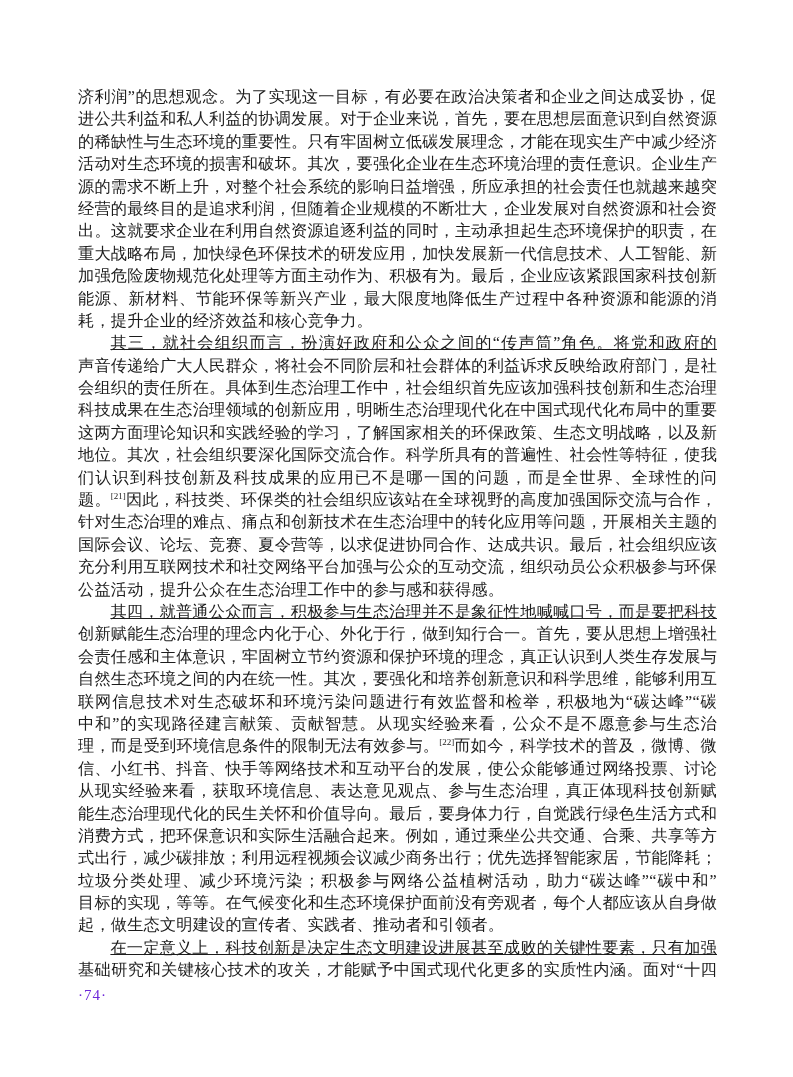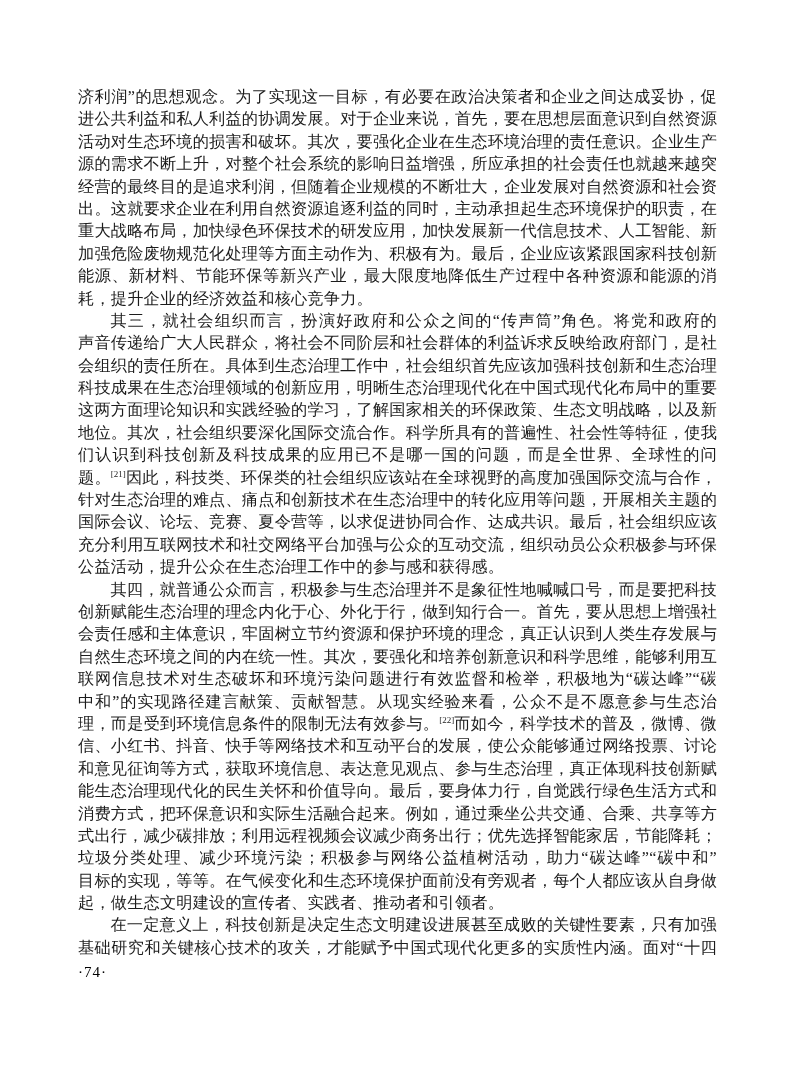--- a/index.html
+++ b/index.html
@@ -28,42 +28,44 @@
     text-align: justify;
     text-align-last: justify;
     letter-spacing: 0.2px;
     overflow: visible;
   }
   .line.short {
     text-align-last: left;
   }
   .line.indent {
     text-indent: 2em;
+    text-decoration: underline;
   }
   sup {
     font-size: 9px;
     line-height: 0;
     vertical-align: 6px;
     letter-spacing: 0;
   }
   .footer {
     margin-top: 5px;
     font-size: 15px;
     letter-spacing: 1px;
-    color: #000000;
+    color: #6d28d9;
     text-align: left;
   }
 </style>
 </head>
 <body>
 
 <div class="page">
   <div class="textblock">
       <div class="line">济利润”的思想观念。为了实现这一目标，有必要在政治决策者和企业之间达成妥协，促</div>
       <div class="line">进公共利益和私人利益的协调发展。对于企业来说，首先，要在思想层面意识到自然资源</div>
+      <div class="line">的稀缺性与生态环境的重要性。只有牢固树立低碳发展理念，才能在现实生产中减少经济</div>
       <div class="line">活动对生态环境的损害和破坏。其次，要强化企业在生态环境治理的责任意识。企业生产</div>
       <div class="line">源的需求不断上升，对整个社会系统的影响日益增强，所应承担的社会责任也就越来越突</div>
       <div class="line">经营的最终目的是追求利润，但随着企业规模的不断壮大，企业发展对自然资源和社会资</div>
       <div class="line">出。这就要求企业在利用自然资源追逐利益的同时，主动承担起生态环境保护的职责，在</div>
       <div class="line">重大战略布局，加快绿色环保技术的研发应用，加快发展新一代信息技术、人工智能、新</div>
       <div class="line">加强危险废物规范化处理等方面主动作为、积极有为。最后，企业应该紧跟国家科技创新</div>
       <div class="line">能源、新材料、节能环保等新兴产业，最大限度地降低生产过程中各种资源和能源的消</div>
       <div class="line short">耗，提升企业的经济效益和核心竞争力。</div>
       <div class="line indent">其三，就社会组织而言，扮演好政府和公众之间的“传声筒”角色。将党和政府的</div>
       <div class="line">声音传递给广大人民群众，将社会不同阶层和社会群体的利益诉求反映给政府部门，是社</div>
@@ -78,21 +80,21 @@
       <div class="line">充分利用互联网技术和社交网络平台加强与公众的互动交流，组织动员公众积极参与环保</div>
       <div class="line short">公益活动，提升公众在生态治理工作中的参与感和获得感。</div>
       <div class="line indent">其四，就普通公众而言，积极参与生态治理并不是象征性地喊喊口号，而是要把科技</div>
       <div class="line">创新赋能生态治理的理念内化于心、外化于行，做到知行合一。首先，要从思想上增强社</div>
       <div class="line">会责任感和主体意识，牢固树立节约资源和保护环境的理念，真正认识到人类生存发展与</div>
       <div class="line">自然生态环境之间的内在统一性。其次，要强化和培养创新意识和科学思维，能够利用互</div>
       <div class="line">联网信息技术对生态破坏和环境污染问题进行有效监督和检举，积极地为“碳达峰”“碳</div>
       <div class="line">中和”的实现路径建言献策、贡献智慧。从现实经验来看，公众不是不愿意参与生态治</div>
       <div class="line">理，而是受到环境信息条件的限制无法有效参与。<sup>[22]</sup>而如今，科学技术的普及，微博、微</div>
       <div class="line">信、小红书、抖音、快手等网络技术和互动平台的发展，使公众能够通过网络投票、讨论</div>
-      <div class="line">和意见征询等方式，获取环境信息、表达意见观点、参与生态治理，真正体现科技创新赋</div>
+      <div class="line">从现实经验来看，获取环境信息、表达意见观点、参与生态治理，真正体现科技创新赋</div>
       <div class="line">能生态治理现代化的民生关怀和价值导向。最后，要身体力行，自觉践行绿色生活方式和</div>
       <div class="line">消费方式，把环保意识和实际生活融合起来。例如，通过乘坐公共交通、合乘、共享等方</div>
       <div class="line">式出行，减少碳排放；利用远程视频会议减少商务出行；优先选择智能家居，节能降耗；</div>
       <div class="line">垃圾分类处理、减少环境污染；积极参与网络公益植树活动，助力“碳达峰”“碳中和”</div>
       <div class="line">目标的实现，等等。在气候变化和生态环境保护面前没有旁观者，每个人都应该从自身做</div>
       <div class="line short">起，做生态文明建设的宣传者、实践者、推动者和引领者。</div>
       <div class="line indent">在一定意义上，科技创新是决定生态文明建设进展甚至成败的关键性要素，只有加强</div>
       <div class="line">基础研究和关键核心技术的攻关，才能赋予中国式现代化更多的实质性内涵。面对“十四</div>
     </div>
   <div class="footer">·74·</div>

